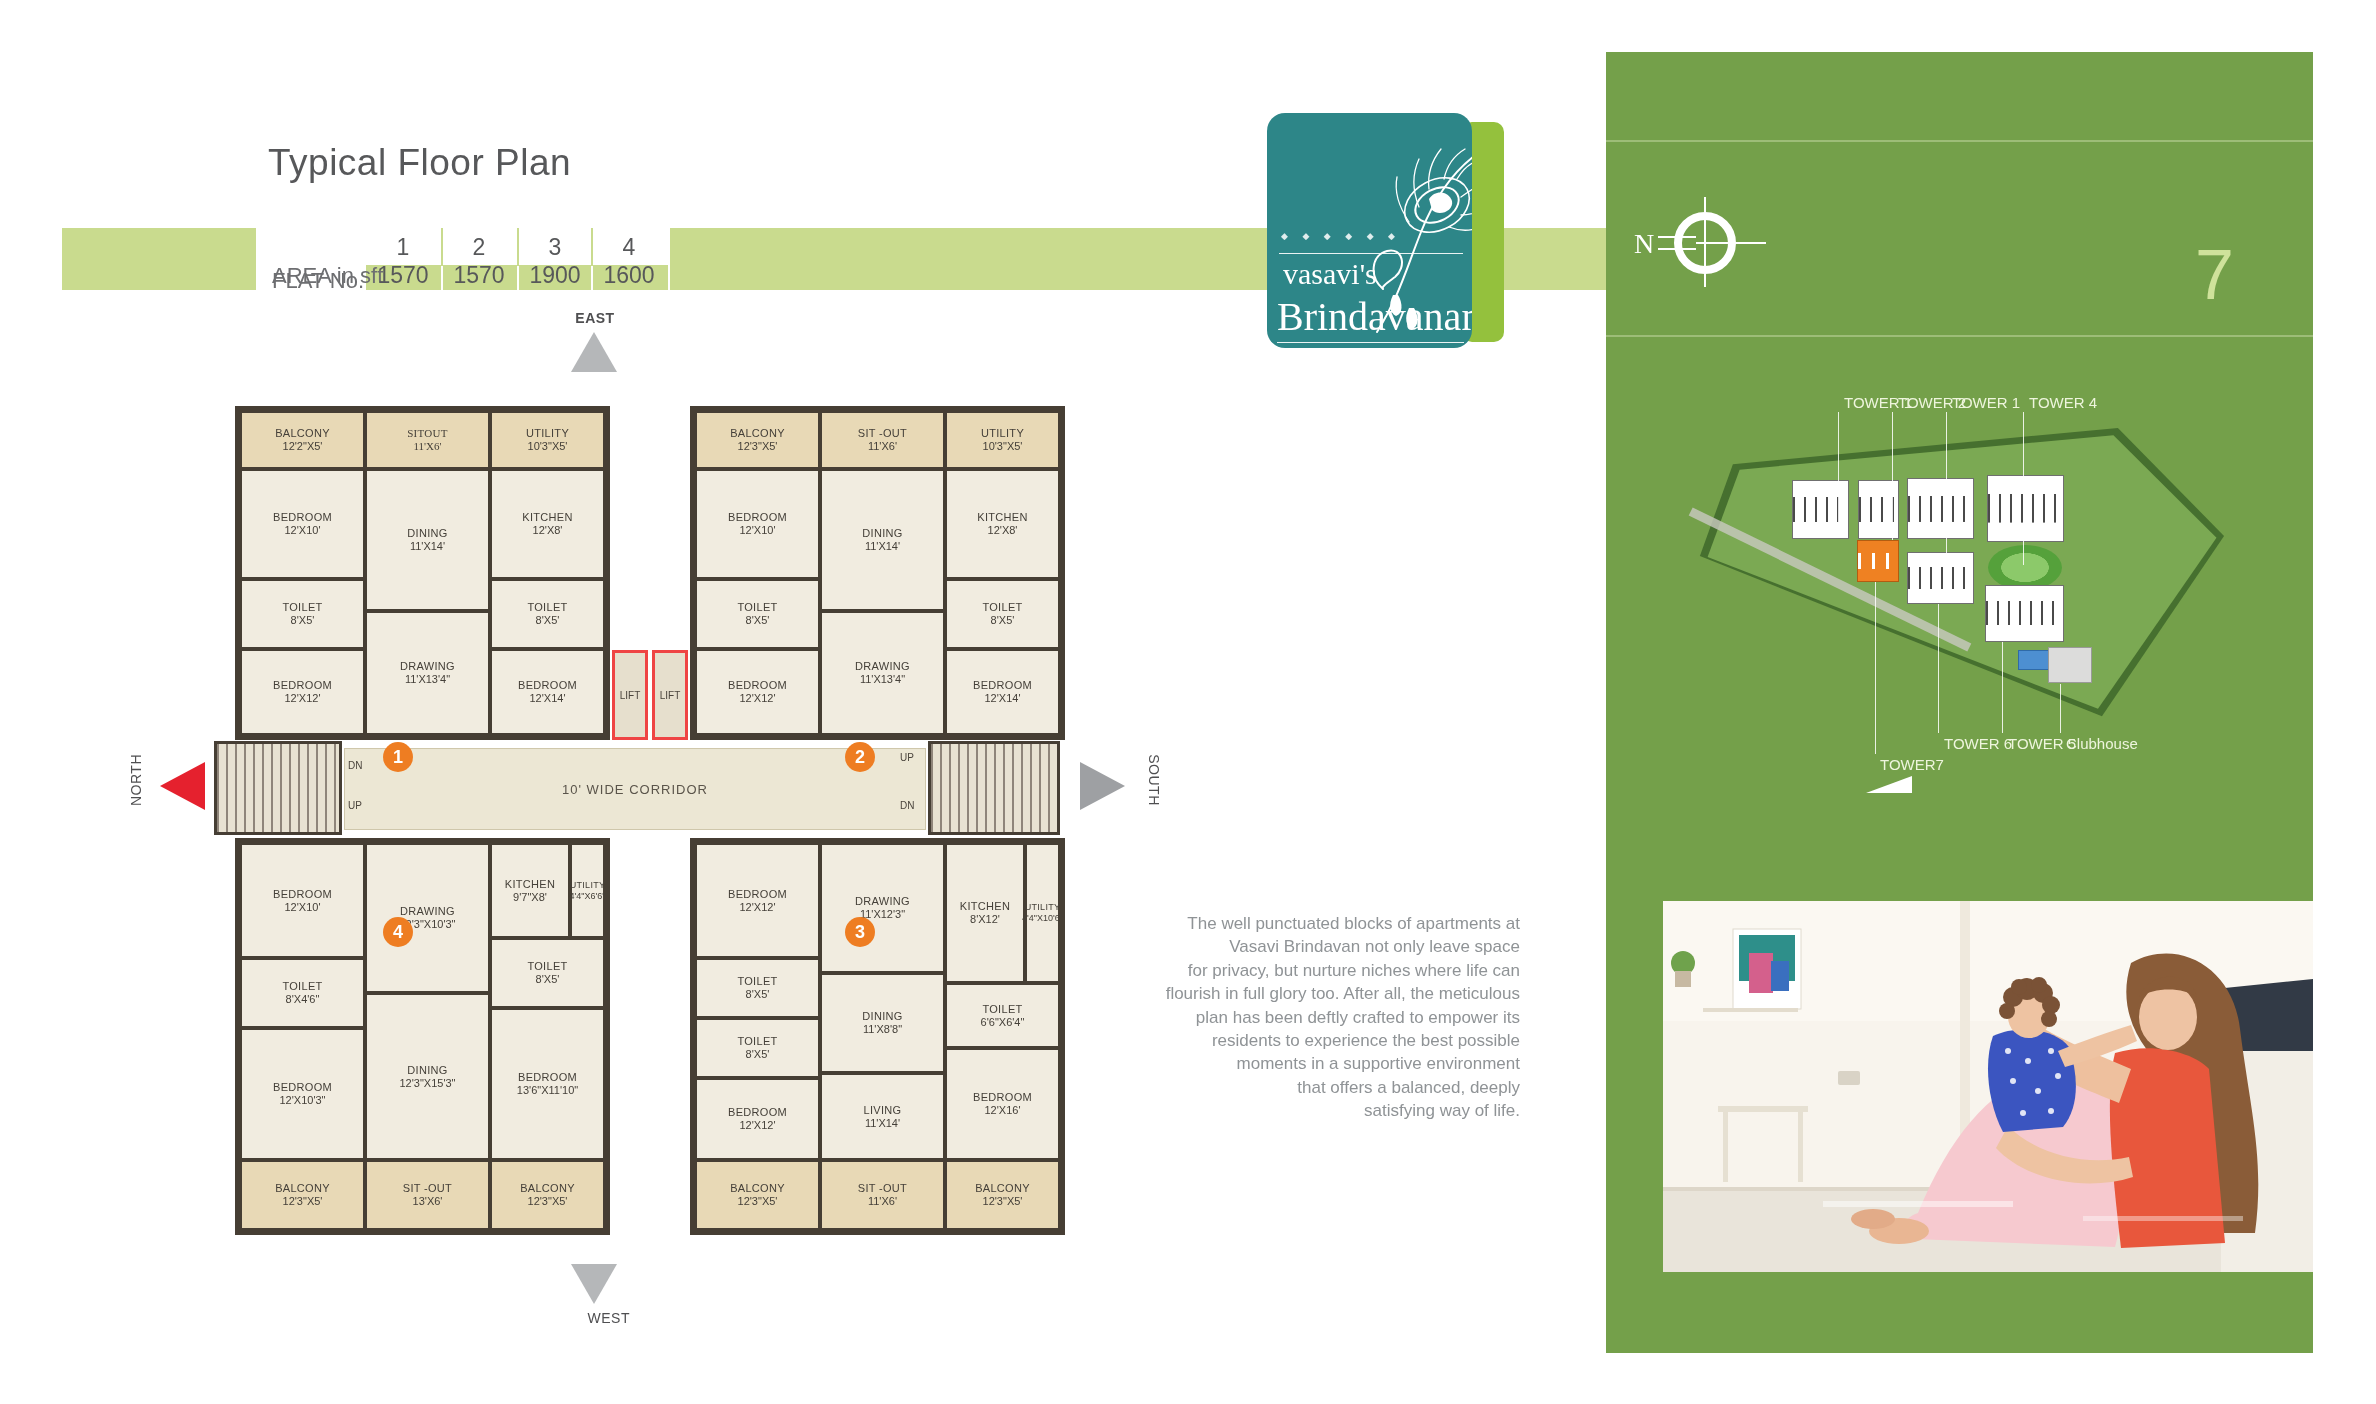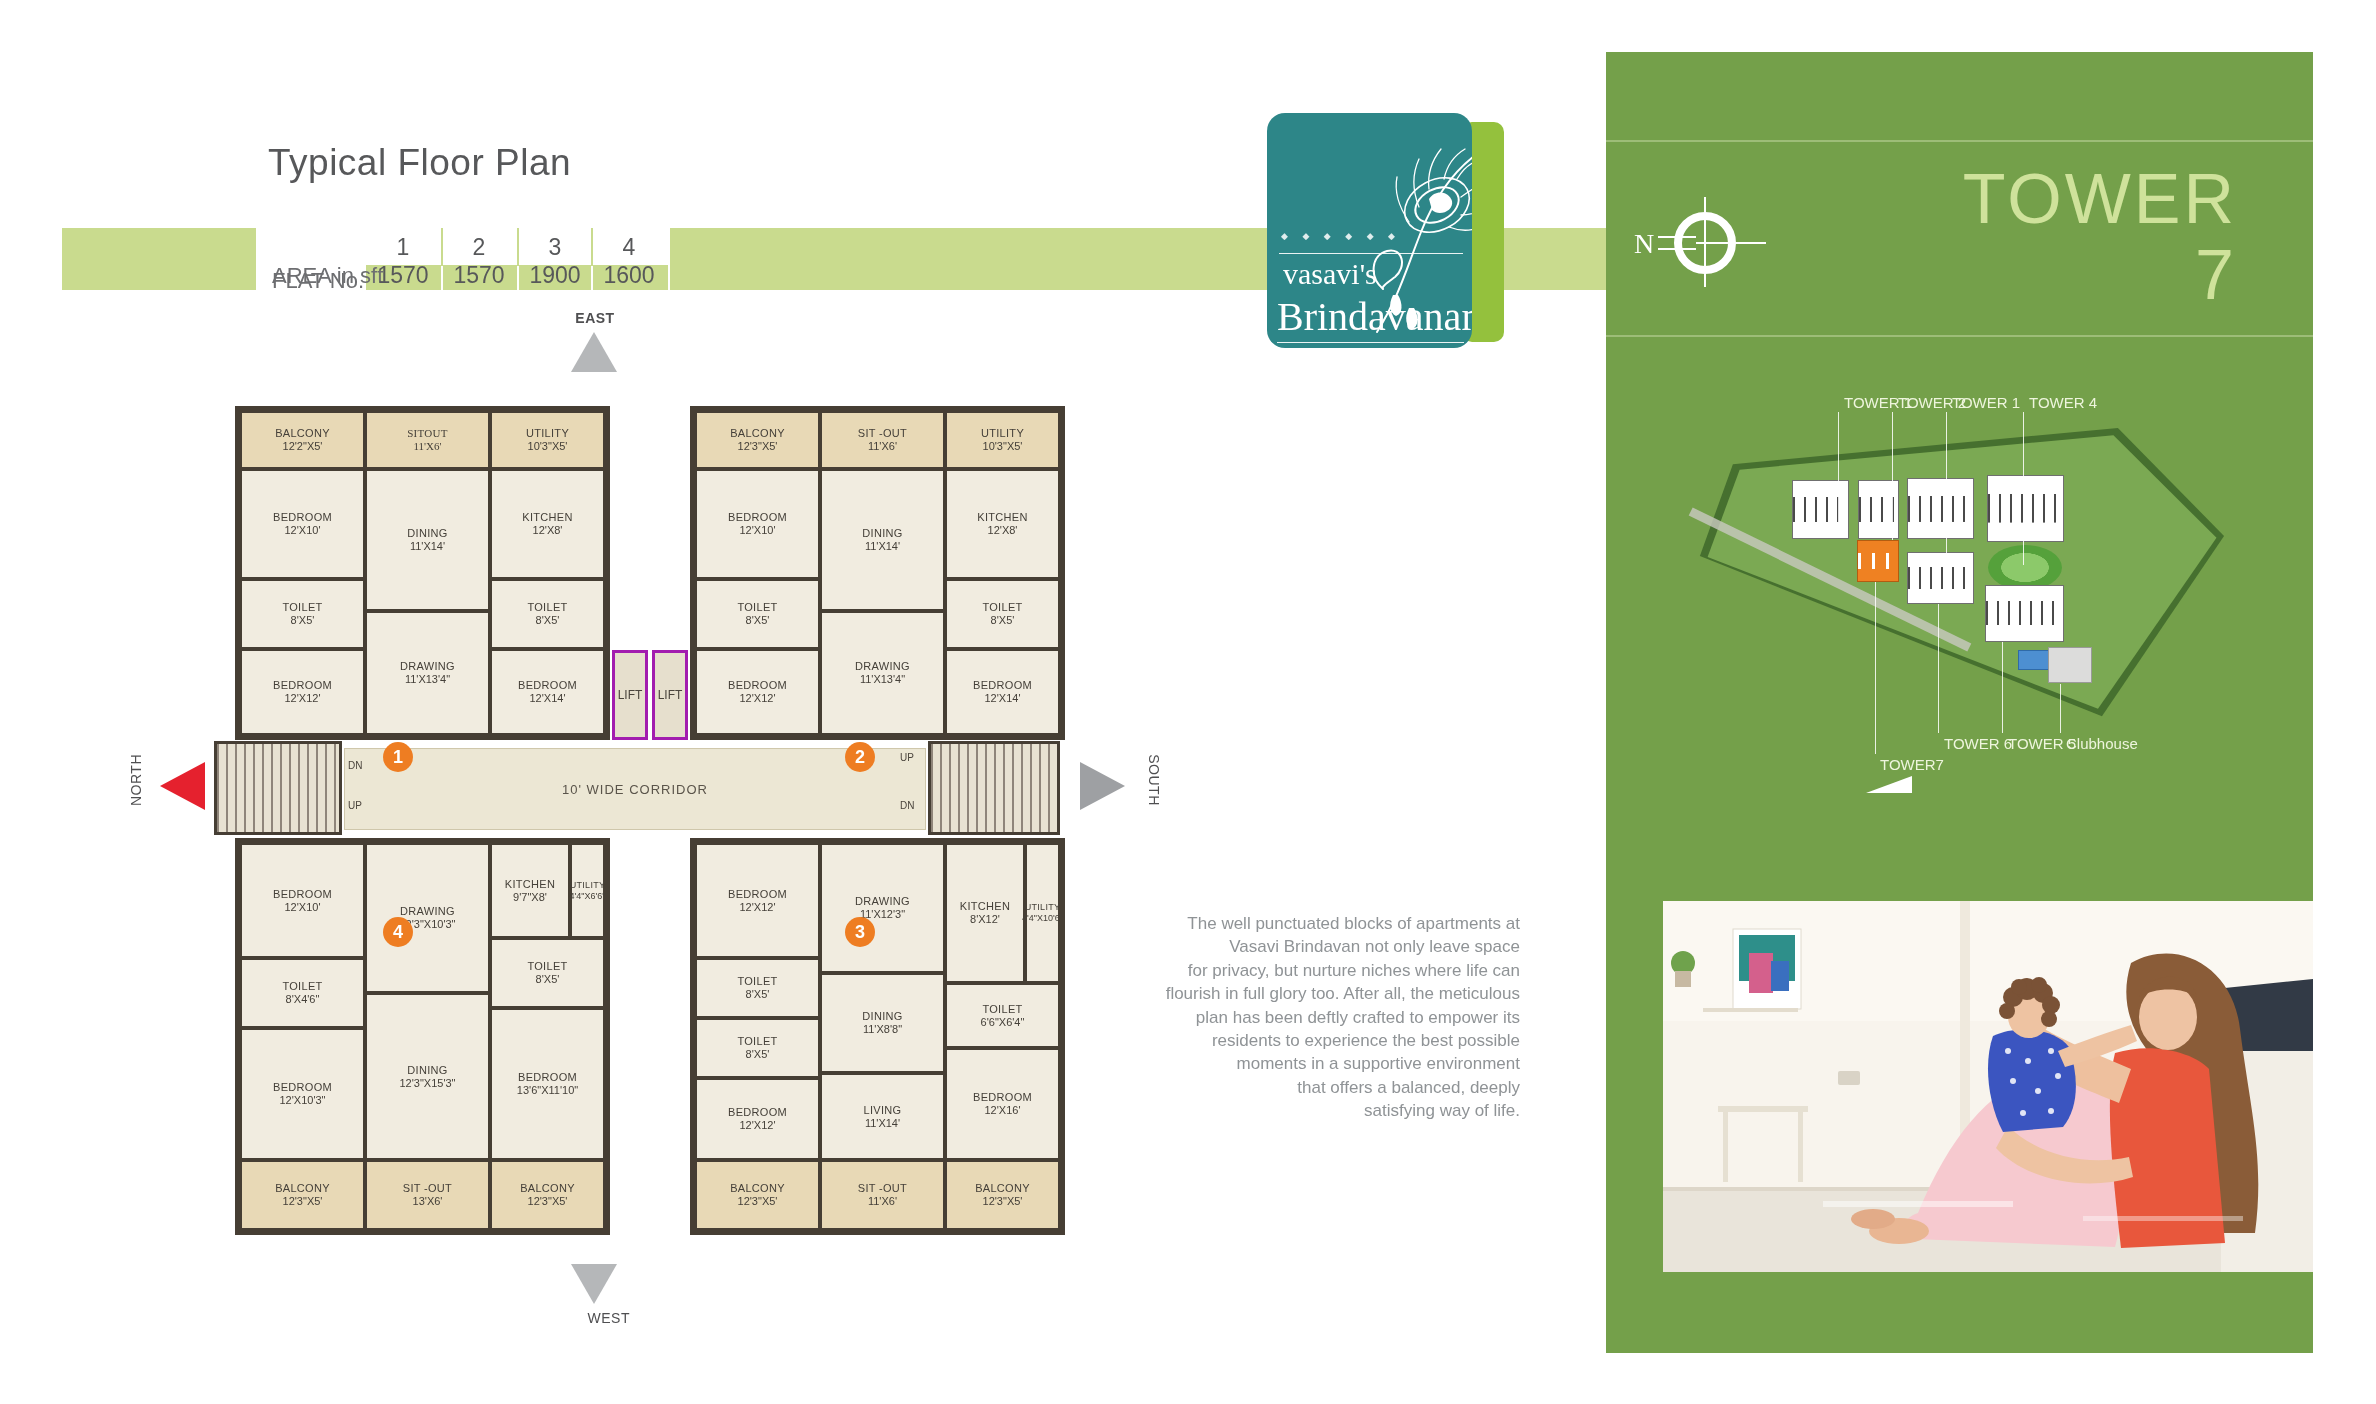--- a/index.html
+++ b/index.html
@@ -25,22 +25,22 @@
         text-align:center;color:#454039;font-size:11px;line-height:13px;}
   .room.tan{background:#e8d9b6;}
   .room .nm{letter-spacing:0.3px;}
   .room.sm{font-size:9px;line-height:11px;}
   .stairbox{position:absolute;border:3px solid #463e34;box-sizing:border-box;z-index:2;
             background:repeating-linear-gradient(90deg,#8f857a 0 2px,#e8e2d2 2px 9px);}
   .corridor{position:absolute;left:344px;top:748px;width:582px;height:82px;background:#ece7d4;
             border:1px solid #cfc7ab;box-sizing:border-box;display:flex;align-items:center;justify-content:center;
             color:#5a544a;font-size:13px;letter-spacing:1px;z-index:2;}
   .liftblock{position:absolute;left:612px;top:650px;width:76px;height:90px;z-index:3;}
-  .lift{position:absolute;top:0;height:90px;width:36px;border:3px solid #a21caf;background:#e6dfcd;
-        box-sizing:border-box;display:flex;align-items:center;justify-content:center;font-size:12px;color:#4a443c;}
+  .lift{position:absolute;top:0;height:90px;width:36px;border:3px solid #ef4444;background:#e6dfcd;
+        box-sizing:border-box;display:flex;align-items:center;justify-content:center;font-size:10px;color:#4a443c;}
   .marker{position:absolute;width:30px;height:30px;border-radius:50%;background:#ee7d22;color:#fff;
           display:flex;align-items:center;justify-content:center;font-size:18px;font-weight:bold;z-index:6;}
   .stairtag{position:absolute;font-size:10px;color:#4a443c;z-index:5;}
   .dir-label{position:absolute;font-size:14px;color:#4f4f51;z-index:3;letter-spacing:0.5px;}
   .tri-up{position:absolute;width:0;height:0;border-left:23px solid transparent;border-right:23px solid transparent;
           border-bottom:40px solid #b5b7b9;z-index:3;}
   .tri-down{position:absolute;width:0;height:0;border-left:23px solid transparent;border-right:23px solid transparent;
           border-top:40px solid #b5b7b9;z-index:3;}
   .tri-left{position:absolute;width:0;height:0;border-top:24px solid transparent;border-bottom:24px solid transparent;
           border-right:45px solid #e5212e;z-index:3;}
@@ -416,21 +416,20 @@
       <g stroke="#ffffff" fill="none">
         <line x1="79" y1="10" x2="79" y2="100" stroke-width="2"></line>
         <line x1="70" y1="56" x2="140" y2="56" stroke-width="2"></line>
         <line x1="32" y1="50" x2="70" y2="50" stroke-width="2"></line>
         <line x1="32" y1="62" x2="70" y2="62" stroke-width="2"></line>
         <circle cx="79" cy="56" r="27" stroke-width="8"></circle>
       </g>
       <text x="8" y="66" fill="#ffffff" font-family="Liberation Serif, serif" font-size="28">N</text>
     </svg>
 
-    <div class="tower-t" style="top:112px;">TOWER</div>
     <div class="tower-t" style="top:188px;">7</div>
 
     <div class="site">
       <div class="site-poly-outer"></div>
       <div class="site-poly-inner"></div>
       <div class="road"></div>
       <div class="bldg" style="left:102px;top:65px;width:55px;height:57px;"></div>
       <div class="bldg" style="left:168px;top:65px;width:39px;height:57px;"></div>
       <div class="bldg" style="left:217px;top:63px;width:65px;height:59px;"></div>
       <div class="bldg" style="left:297px;top:60px;width:75px;height:65px;"></div>

